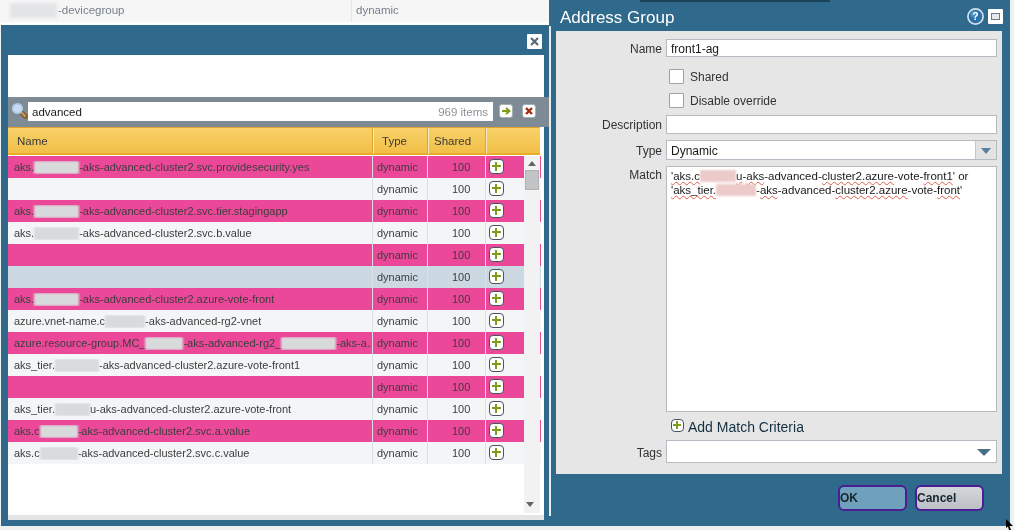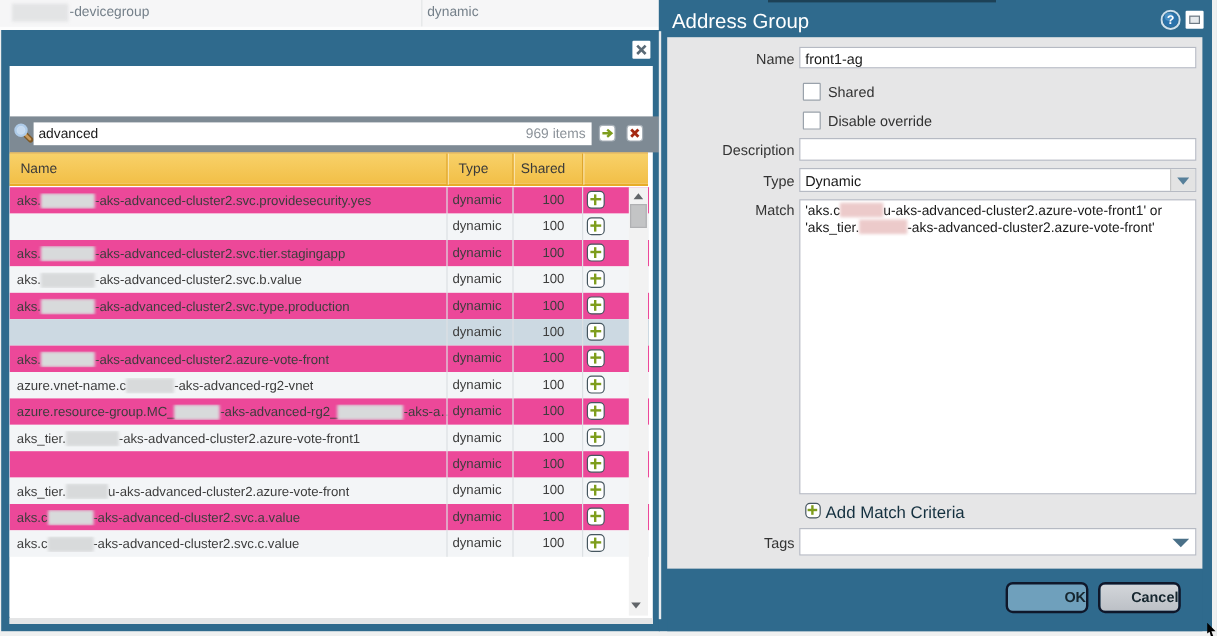--- a/index.html
+++ b/index.html
@@ -56,25 +56,25 @@
 #rdlg{position:absolute;left:549px;top:0;width:461px;height:526px;background:#2f6a8d}
 #rdlg .darktop{position:absolute;left:91px;top:0;width:190px;height:2px;background:#1d4156}
 #rdlg .title{position:absolute;left:11px;top:8px;font-size:17px;color:#fff}
 #rdlg .body{position:absolute;left:7px;top:31px;width:446px;height:443px;background:#e6e6e7}
 .flabel{position:absolute;font-size:12px;color:#333;text-align:right;width:100px}
 .finput{position:absolute;background:#fff;border:1px solid #b6bac3;font-size:12px;color:#1a1a1a}
 .cb{position:absolute;width:15px;height:15px;background:#fff;border:1px solid #9aa2ab;border-radius:1px}
 .cblab{position:absolute;font-size:12px;color:#333}
 
 #rfooter{position:absolute;left:7px;top:474px;width:446px;height:52px;background:#2f6a8d}
-.btn{position:absolute;top:485px;width:69px;height:26px;border:2px solid #0f172a;border-radius:6px;
-font-size:12px;font-weight:bold;color:#16262f;text-align:right;line-height:22px}
+.btn{position:absolute;top:485px;width:69px;height:26px;border:2px solid #4c1d95;border-radius:6px;
+font-size:12px;font-weight:bold;color:#16262f;text-align:left;line-height:22px}
 #btnok{left:289px;background:#6fa0bc}
 #btncancel{left:366px;background:linear-gradient(#d3d6da,#bcc0c6)}
-.sq{text-decoration-style:wavy;text-decoration-color:#e0604e;text-decoration-thickness:1px;text-underline-offset:1px}
+.sq{text-decoration:underline;text-decoration-style:wavy;text-decoration-color:#e0604e;text-decoration-thickness:1px;text-underline-offset:1px}
 .rbp{display:inline-block;height:12px;background:#eccaca;vertical-align:-2px;filter:blur(1.2px)}
 .addplus{position:absolute;left:122px;top:419px;width:13px;height:13px;background:#fff;border:1.5px solid #46565f;border-radius:4px}
 .addplus .ph{position:absolute;left:1px;top:3.9px;width:8px;height:2.2px;background:#7e9d1d}
 .addplus .pv{position:absolute;left:3.9px;top:1px;width:2.2px;height:8px;background:#7e9d1d}
 </style></head>
 <body>
 <div id="stage">
   <div id="whiteband" style="position:absolute;left:0;top:22px;width:556px;height:3px;background:#fdfdfd"></div>
   <div id="topstrip">
     <span class="blb"></span>
@@ -148,21 +148,20 @@
 <div class="trow alt" style="top:67px">
           <span class="nm">aks.<span class="rb" style="width:45px"></span>-aks-advanced-cluster2.svc.b.value</span>
           <span class="ty">dynamic</span>
           <span class="dt">100</span>
           <span class="plus">
             <i class="ph"></i>
             <i class="pv"></i>
           </span>
         </div>
 <div class="trow" style="top:89px">
-          <span class="nm">aks.<span class="rb" style="width:45px"></span>-aks-advanced-cluster2.svc.type.production</span>
           <span class="ty">dynamic</span>
           <span class="dt">100</span>
           <span class="plus">
             <i class="ph"></i>
             <i class="pv"></i>
           </span>
         </div>
 <div class="trow sel" style="top:111px">
           <span class="ty">dynamic</span>
           <span class="dt">100</span>

